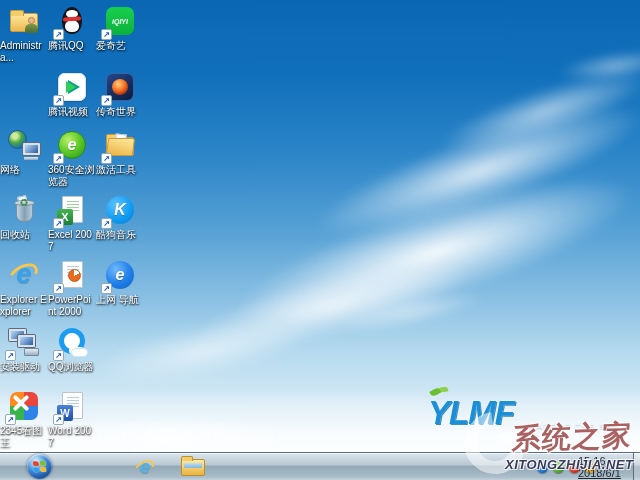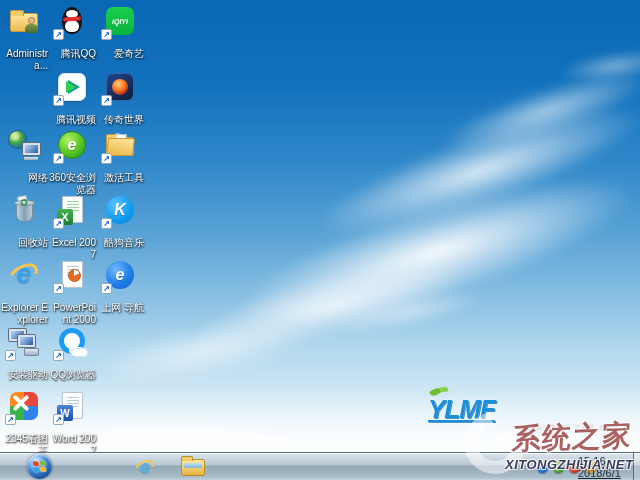--- a/index.html
+++ b/index.html
@@ -16,21 +16,21 @@
   .c4 { left:430px; top:88px;  width:230px; height:48px; transform:rotate(-18deg); opacity:.65; }
   .c5 { left:90px;  top:325px; width:230px; height:52px; transform:rotate(-10deg); opacity:.6; }
   .c8 { left:330px; top:298px; width:160px; height:28px; transform:rotate(-12deg); opacity:.55; }
   .c9 { left:555px; top:52px;  width:120px; height:28px; transform:rotate(-8deg);  opacity:.5; }
   .haze { position:absolute; left:-20px; top:390px; width:700px; height:72px; filter:blur(2px);
     background:linear-gradient(180deg,rgba(255,255,255,0),rgba(255,255,255,.85) 65%); }
   .c7 { left:40px; top:416px; width:260px; height:42px; opacity:.9; }
   
   .cell { position:absolute; width:48px; cursor:pointer; z-index:3; }
   .ic { position:relative; width:34px; height:34px; margin:0 auto; }
-  .lbl { margin-top:10px; font-size:10px; line-height:12px; color:#fff; text-align:right;
+  .lbl { margin-top:2px; font-size:10px; line-height:12px; color:#fff; text-align:left;
     text-shadow:0 1px 2px rgba(0,0,0,.9), 1px 1px 2px rgba(0,0,0,.6); word-break:break-all; }
   .arrow { position:absolute; left:-2px; bottom:-2px; width:11px; height:11px; background:#fff;
     border:1px solid #93aabb; border-radius:2px; color:#1a5fd0; font-size:8px; line-height:9px;
     text-align:center; font-weight:bold; z-index:4; }
   
   .fol-back { position:absolute; left:3px; top:9px; width:28px; height:19px;
     background:linear-gradient(180deg,#ffe9a0,#edb94f); border:1px solid #c89a3d; border-radius:2px; }
   .fol-back:before { content:""; position:absolute; top:-4px; left:-1px; width:12px; height:5px;
     background:#f2cd6c; border:1px solid #c89a3d; border-bottom:none; border-radius:2px 2px 0 0; }
   .adm-head { position:absolute; right:6px; bottom:14px; width:7px; height:7px; border-radius:50%;
@@ -122,22 +122,22 @@
     border:5px solid #1c9cf0; background:#fff; }
   .qb-cloud { position:absolute; right:1px; bottom:2px; width:17px; height:9px; background:#fff;
     border:1px solid #cfe6f7; border-radius:8px; box-shadow:-3px -2px 0 -1px #fff; }
   
   .pv-sq { background:conic-gradient(#e8453c 0 90deg, #2e82e8 90deg 180deg, #35b54a 180deg 270deg, #ff8a1e 270deg 360deg); }
   .pv-b1,.pv-b2 { position:absolute; left:4px; top:12px; width:20px; height:4px; background:#fff;
     border-radius:2px; }
   .pv-b1 { transform:rotate(45deg); } .pv-b2 { transform:rotate(-45deg); }
   
   #ylmf { position:absolute; left:428px; top:394px; z-index:6; }
-  .ylmf-txt { font-size:26px; font-weight:bold; font-style:italic; color:#1b8ed8;
-    letter-spacing:-1px; text-shadow:0 0 2px rgba(255,255,255,.85), 1px 1px 0 #0c6fae;text-decoration:underline; }
+  .ylmf-txt { font-size:33px; font-weight:bold; font-style:italic; color:#1b8ed8;
+    letter-spacing:-1px; text-shadow:0 0 2px rgba(255,255,255,.85), 1px 1px 0 #0c6fae; }
   .leaf { position:absolute; left:2px; top:-5px; width:11px; height:6px; background:#6abf2e;
     border-radius:0 50% 0 50%; transform:rotate(-28deg); }
   .leaf2 { position:absolute; left:12px; top:-7px; width:8px; height:5px; background:#8ed04a;
     border-radius:0 50% 0 50%; transform:rotate(-10deg); }
   #tagline { position:absolute; left:519px; top:422px; font-size:8px; font-weight:normal;
     letter-spacing:1.5px; color:rgba(238,245,250,.95); text-shadow:0 1px 1px rgba(90,120,140,.5); z-index:5; }
   #wm { position:absolute; z-index:9; pointer-events:none; }
   .wm-glyph { position:absolute; left:464px; top:412px; width:62px; height:62px;
     border:13px solid rgba(255,255,255,.5); border-radius:50%; border-top-color:transparent;
     transform:rotate(38deg); }

